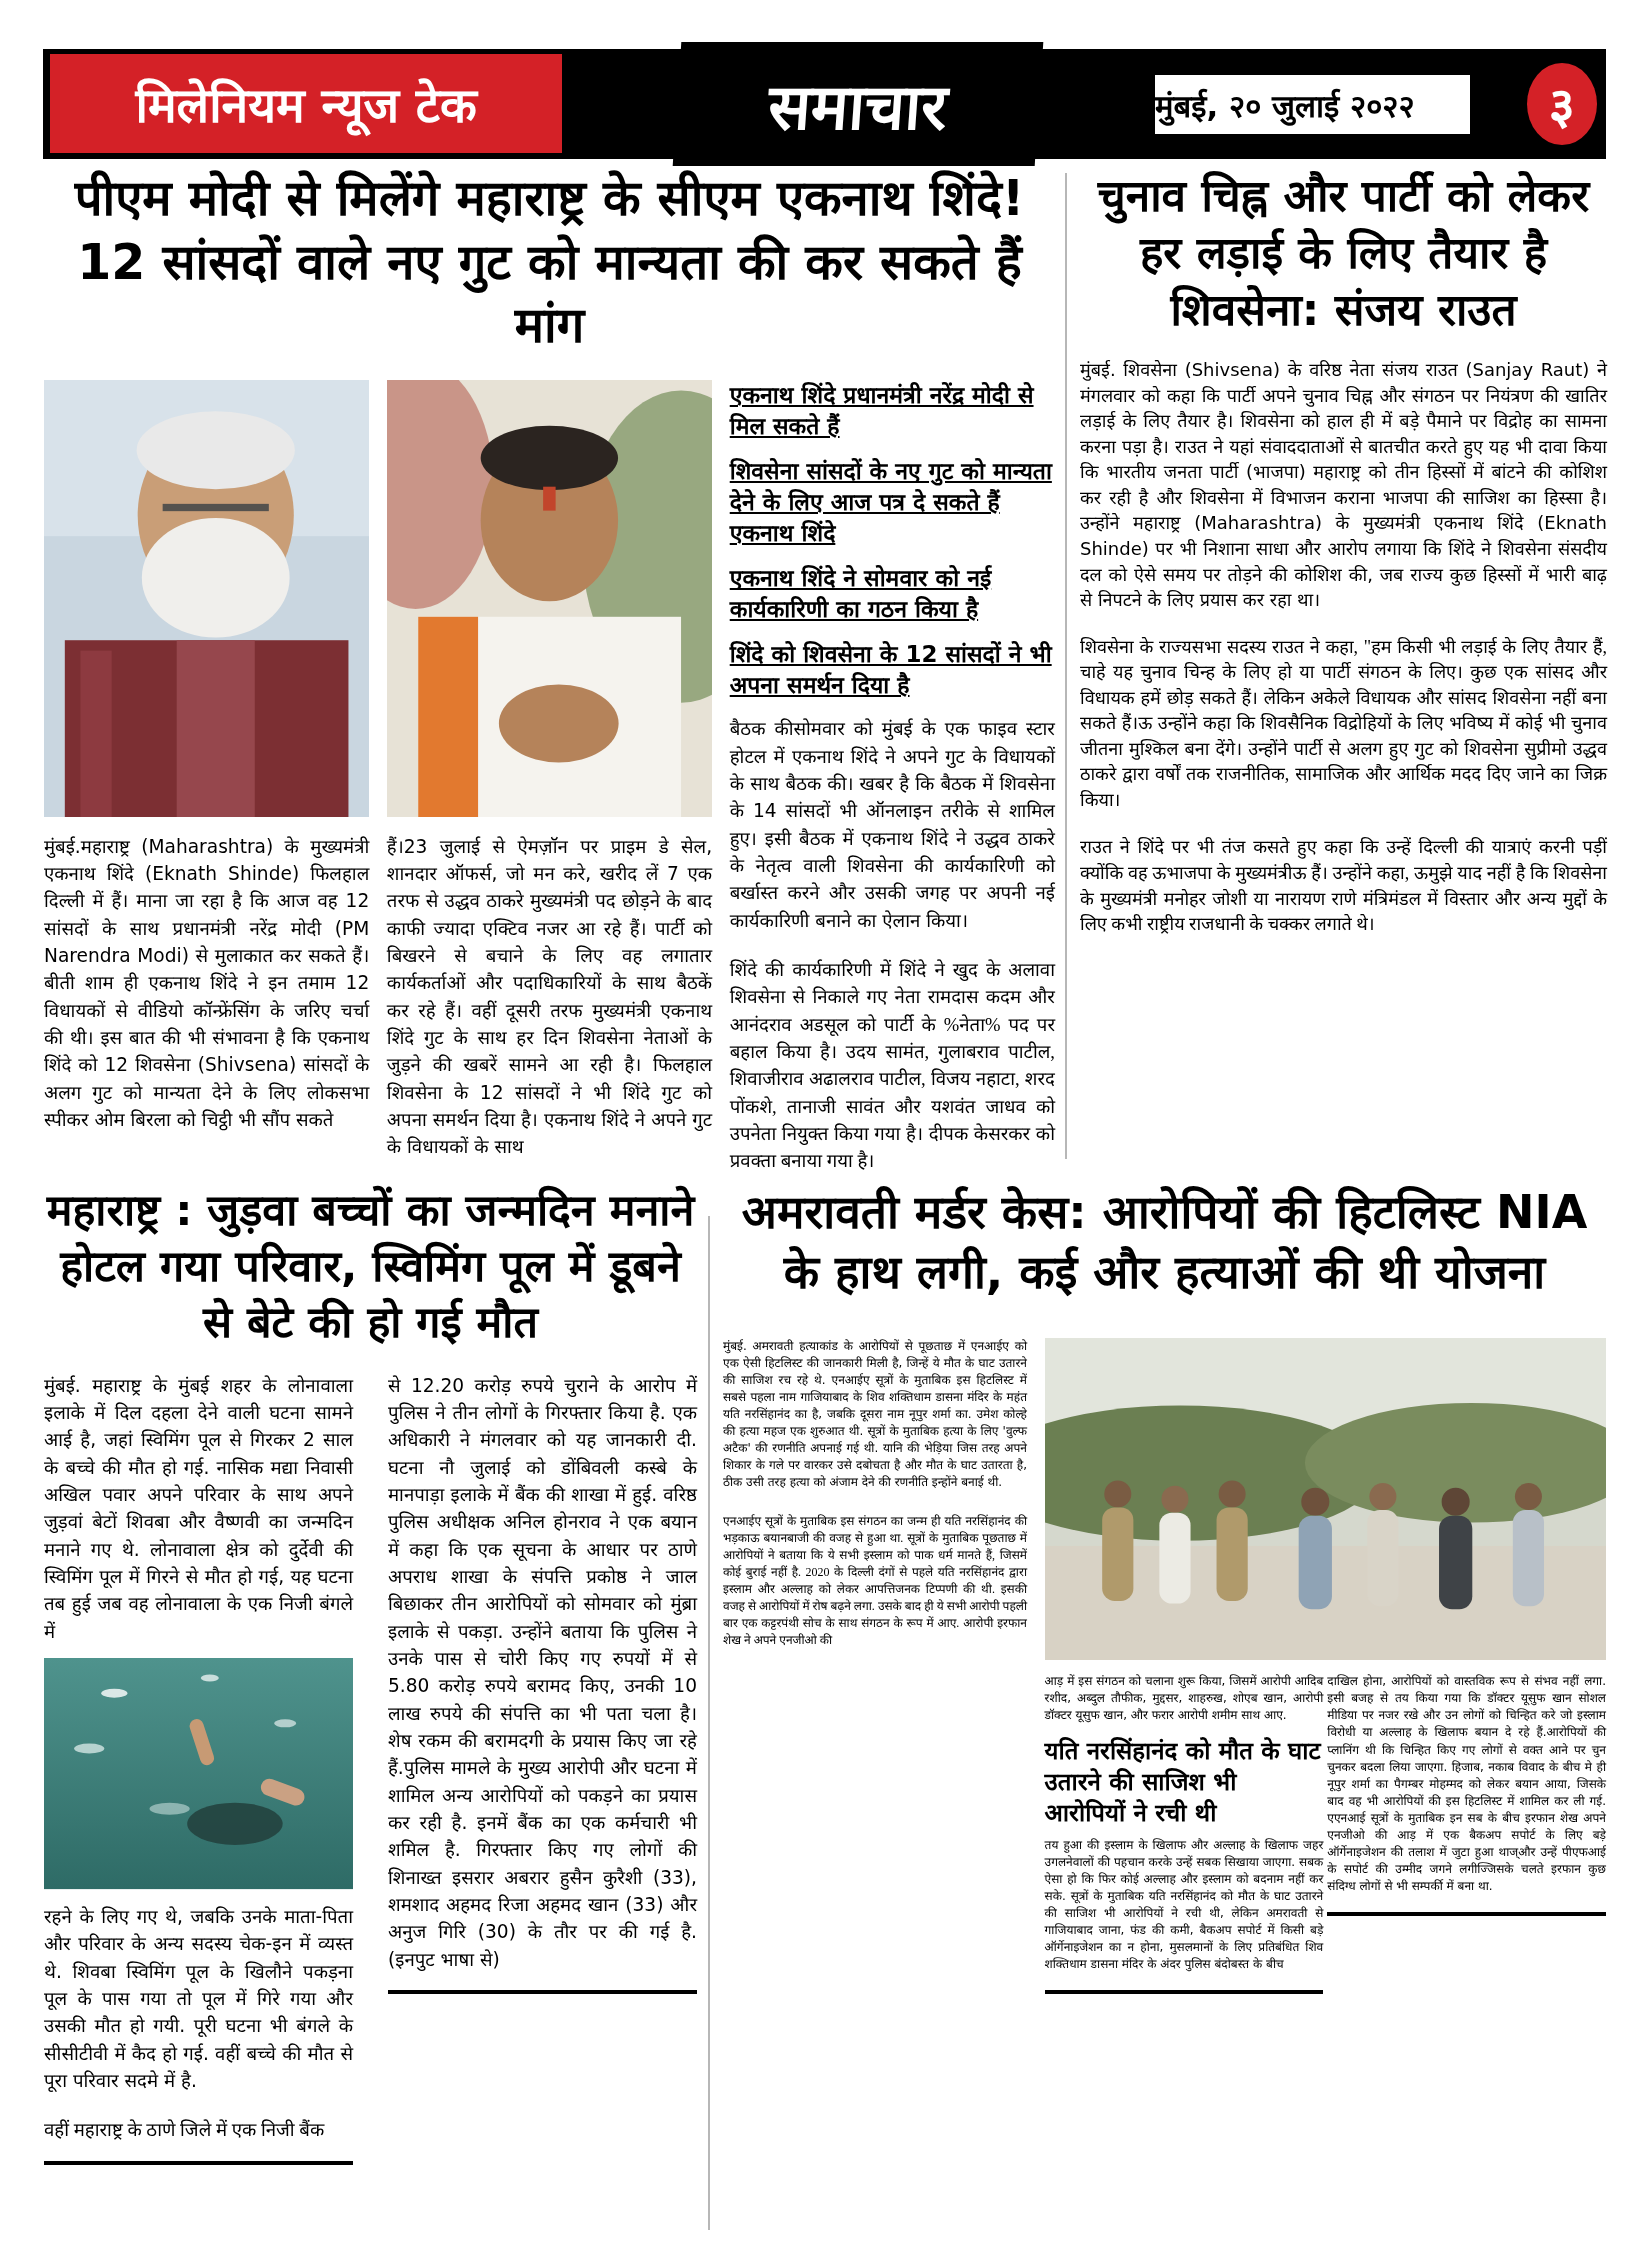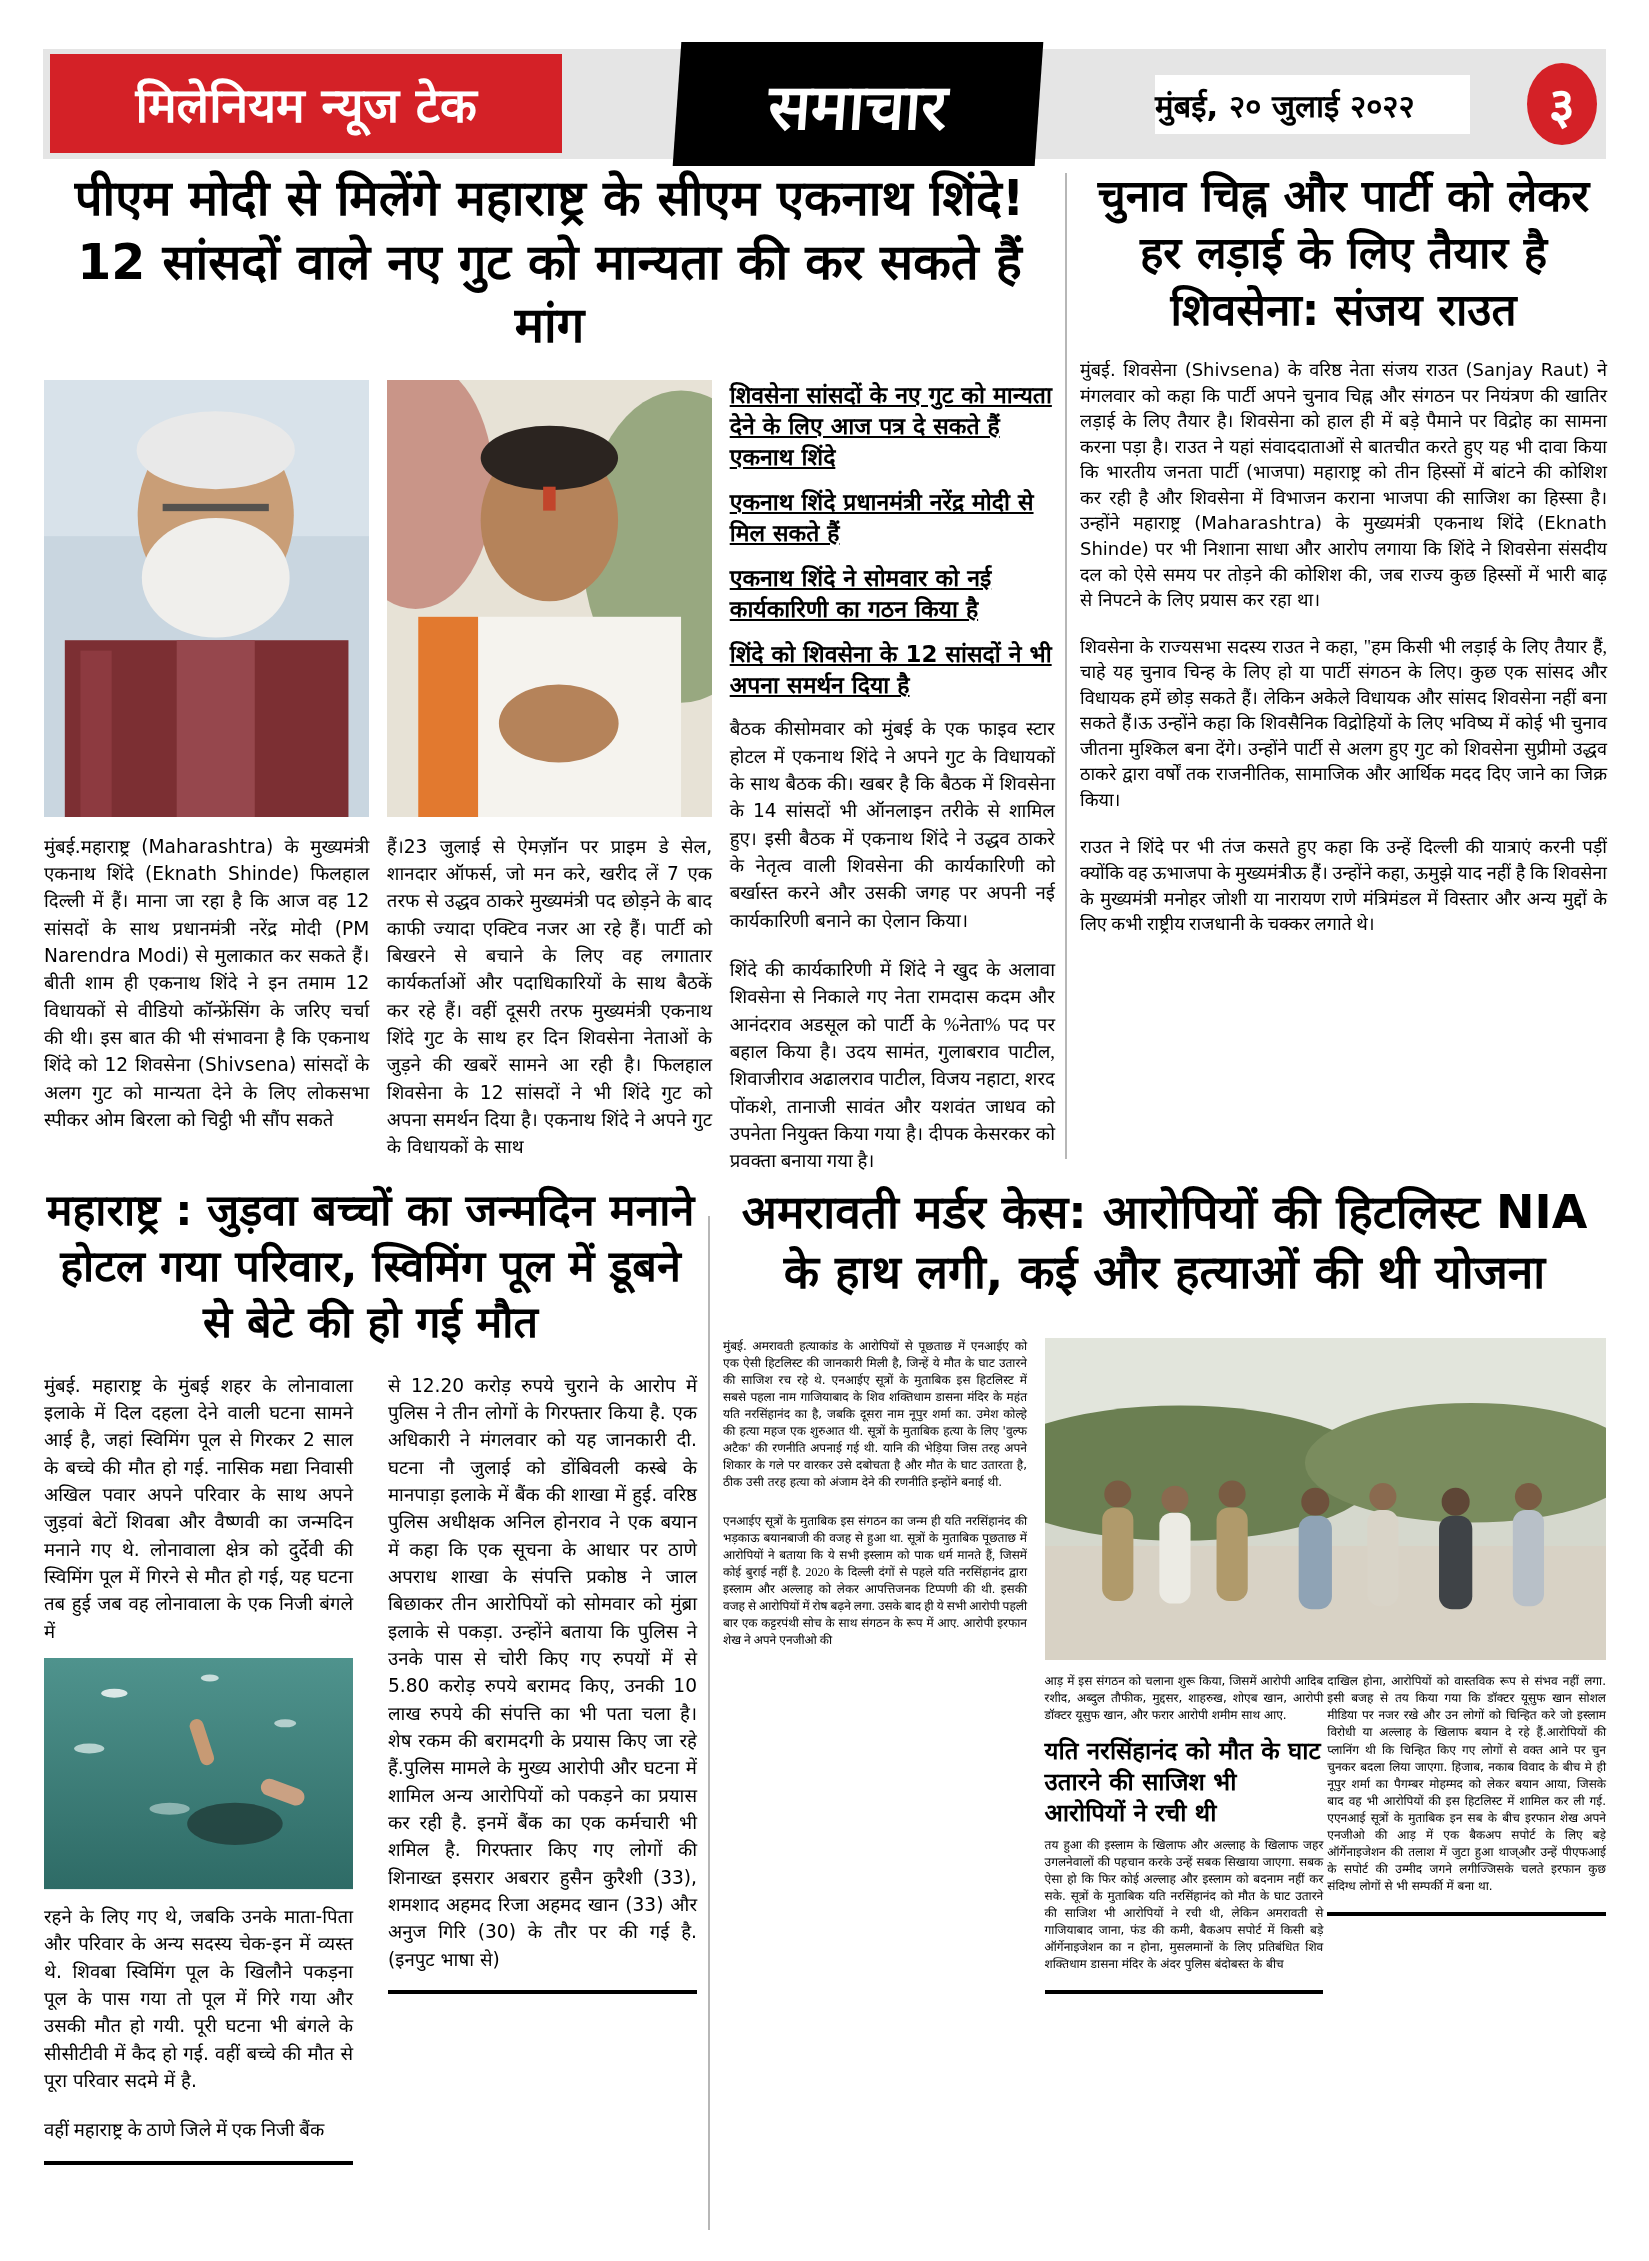--- a/index.html
+++ b/index.html
@@ -1,19 +1,19 @@
 <!DOCTYPE html>
 <html style="font-size:8.3px"><head>
 <meta charset="utf-8">
 <style>
   html,body{margin:0;padding:0;background:#e9e9e9;}
   .page{position:relative;width:1650px;height:2261px;background:#ffffff;
         font-family:"DejaVu Sans", sans-serif;color:#000;overflow:hidden;}
   
-  .header-band{position:absolute;left:43px;top:49px;width:1563px;height:110px;background:#e5e5e5;}
+  .header-band{position:absolute;left:43px;top:49px;width:1563px;height:110px;background:#000000;}
   .masthead{position:absolute;left:7.2px;top:5.2px;width:512px;height:99px;background:#d42127;
             color:#fff;font-weight:800;font-size:48px;display:flex;align-items:center;justify-content:center;}
   .section-box{position:absolute;left:634px;top:-7.2px;width:362px;height:124px;background:#000;
                transform:skewX(-4deg);color:#fff;font-weight:800;font-size:63px;
                display:flex;align-items:center;justify-content:center;}
   .date-box{position:absolute;right:136px;top:26px;width:315px;height:59px;background:#fff;
             color:#000;font-weight:700;font-size:31px;display:flex;align-items:center;justify-content:flex-start;}
   .page-circle{position:absolute;right:9.3px;top:13.5px;width:70px;height:82px;border-radius:50%;
                background:#d42127;color:#fff;font-weight:800;font-size:50px;
                display:flex;align-items:center;justify-content:center;}
@@ -106,22 +106,22 @@
             <ellipse cx="312" cy="150" rx="132" ry="62" fill="#2b2420"></ellipse>
             <rect x="300" y="205" width="24" height="46" fill="#c2452b"></rect>
             <rect x="60" y="455" width="505" height="385" fill="#f5f3ee"></rect>
             <rect x="60" y="455" width="115" height="385" fill="#e2792f"></rect>
             <ellipse cx="330" cy="660" rx="115" ry="75" fill="#b5835a"></ellipse>
           </svg>
         </div>
         <div class="body-text">हैं।23 जुलाई से ऐमज़ॉन पर प्राइम डे सेल, शानदार ऑफर्स, जो मन करे, खरीद लें 7 एक तरफ से उद्धव ठाकरे मुख्यमंत्री पद छोड़ने के बाद काफी ज्यादा एक्टिव नजर आ रहे हैं। पार्टी को बिखरने से बचाने के लिए वह लगातार कार्यकर्ताओं और पदाधिकारियों के साथ बैठकें कर रहे हैं। वहीं दूसरी तरफ मुख्यमंत्री एकनाथ शिंदे गुट के साथ हर दिन शिवसेना नेताओं के जुड़ने की खबरें सामने आ रही है। फिलहाल शिवसेना के 12 सांसदों ने भी शिंदे गुट को अपना समर्थन दिया है। एकनाथ शिंदे ने अपने गुट के विधायकों के साथ</div>
       </div>
       <div class="col">
+        <div class="bullet-item">एकनाथ शिंदे  प्रधानमंत्री नरेंद्र मोदी से मिल सकते हैं</div>
         <div class="bullet-item">शिवसेना सांसदों के नए गुट को मान्यता देने के लिए आज पत्र दे सकते हैं एकनाथ शिंदे</div>
-        <div class="bullet-item">एकनाथ शिंदे  प्रधानमंत्री नरेंद्र मोदी से मिल सकते हैं</div>
         <div class="bullet-item">एकनाथ शिंदे ने सोमवार को नई कार्यकारिणी का गठन किया है</div>
         <div class="bullet-item">शिंदे को शिवसेना के 12 सांसदों ने भी अपना समर्थन दिया है</div>
         <div class="body-text">बैठक कीसोमवार को मुंबई के एक फाइव स्टार होटल में एकनाथ शिंदे ने अपने गुट के विधायकों के साथ बैठक की। खबर है कि बैठक में शिवसेना के 14 सांसदों भी ऑनलाइन तरीके से शामिल हुए। इसी बैठक में एकनाथ शिंदे ने उद्धव ठाकरे के नेतृत्व वाली शिवसेना की कार्यकारिणी को बर्खास्त करने और उसकी जगह पर अपनी नई कार्यकारिणी बनाने का ऐलान किया।</div>
         <div class="body-text">शिंदे की कार्यकारिणी में शिंदे ने खुद के अलावा शिवसेना से निकाले गए नेता रामदास कदम और आनंदराव अडसूल को पार्टी के %नेता% पद पर बहाल किया है। उदय सामंत, गुलाबराव पाटील, शिवाजीराव अढालराव पाटील, विजय नहाटा, शरद पोंकशे, तानाजी सावंत और यशवंत जाधव को उपनेता नियुक्त किया गया है। दीपक केसरकर को प्रवक्ता बनाया गया है।</div>
       </div>
     </div>
   </div>
 
   <div class="raut">
     <div class="headline">चुनाव चिह्न और पार्टी को लेकर हर लड़ाई के लिए तैयार है शिवसेना: संजय राउत</div>

